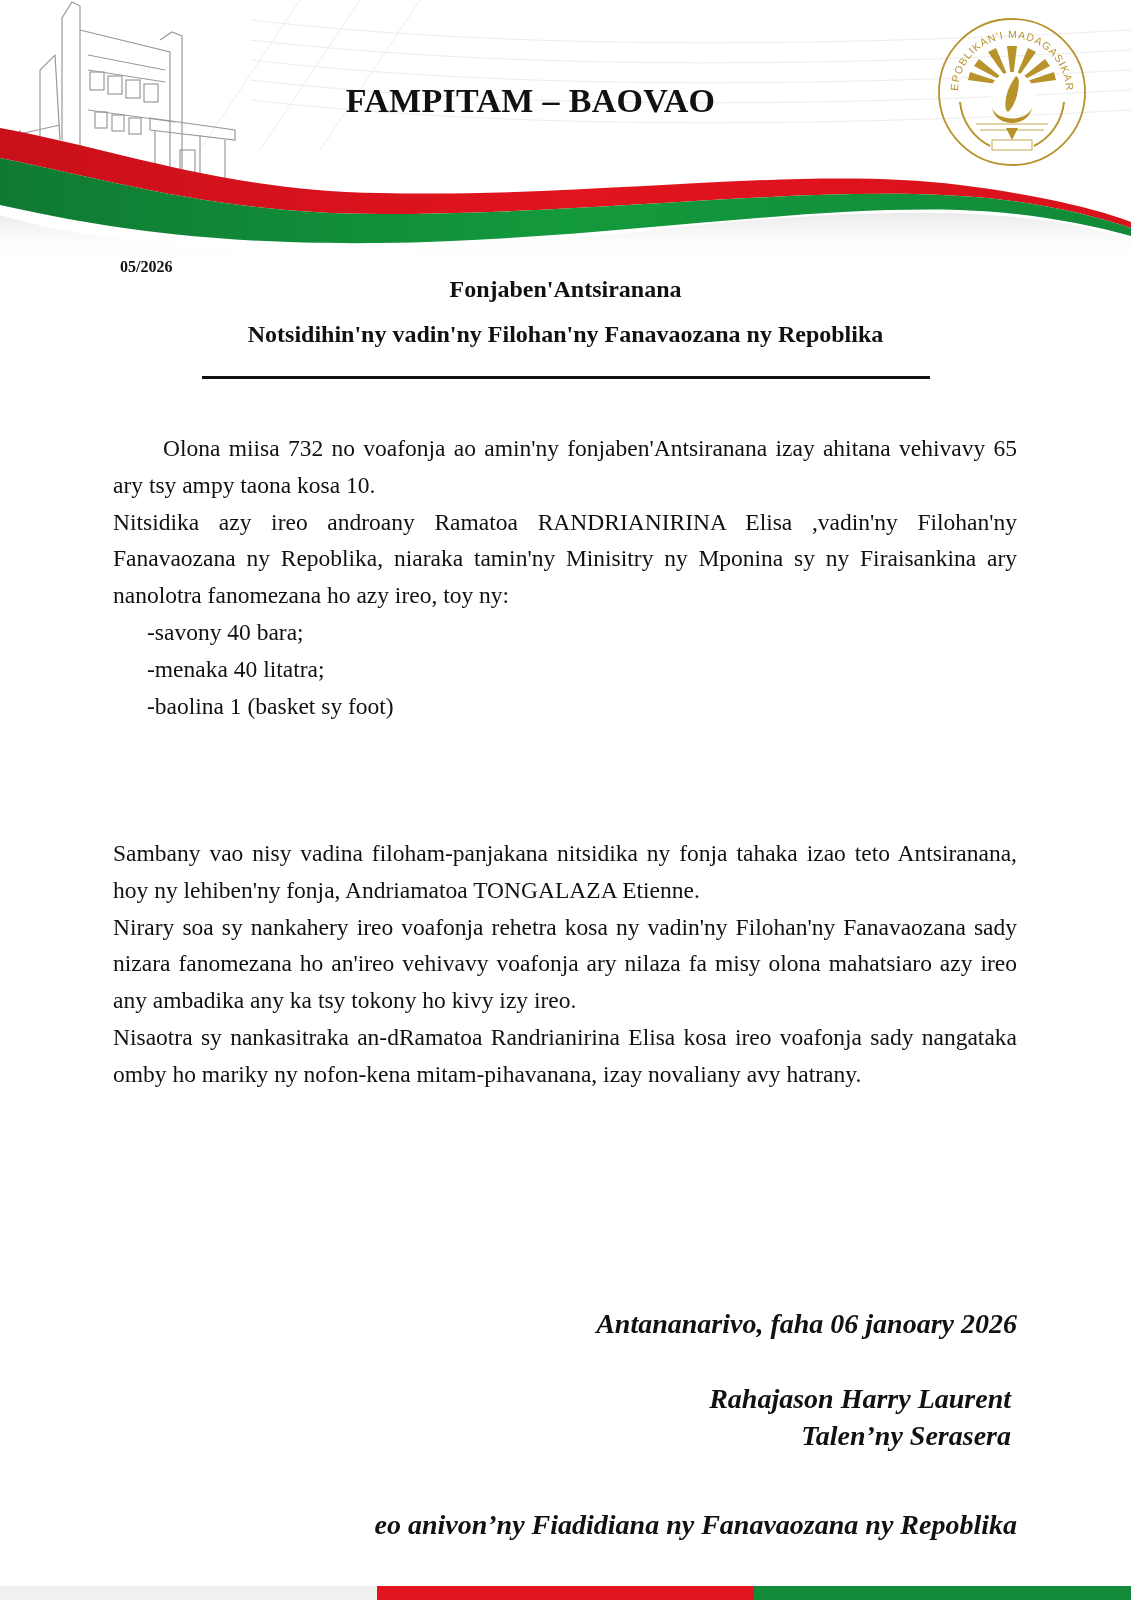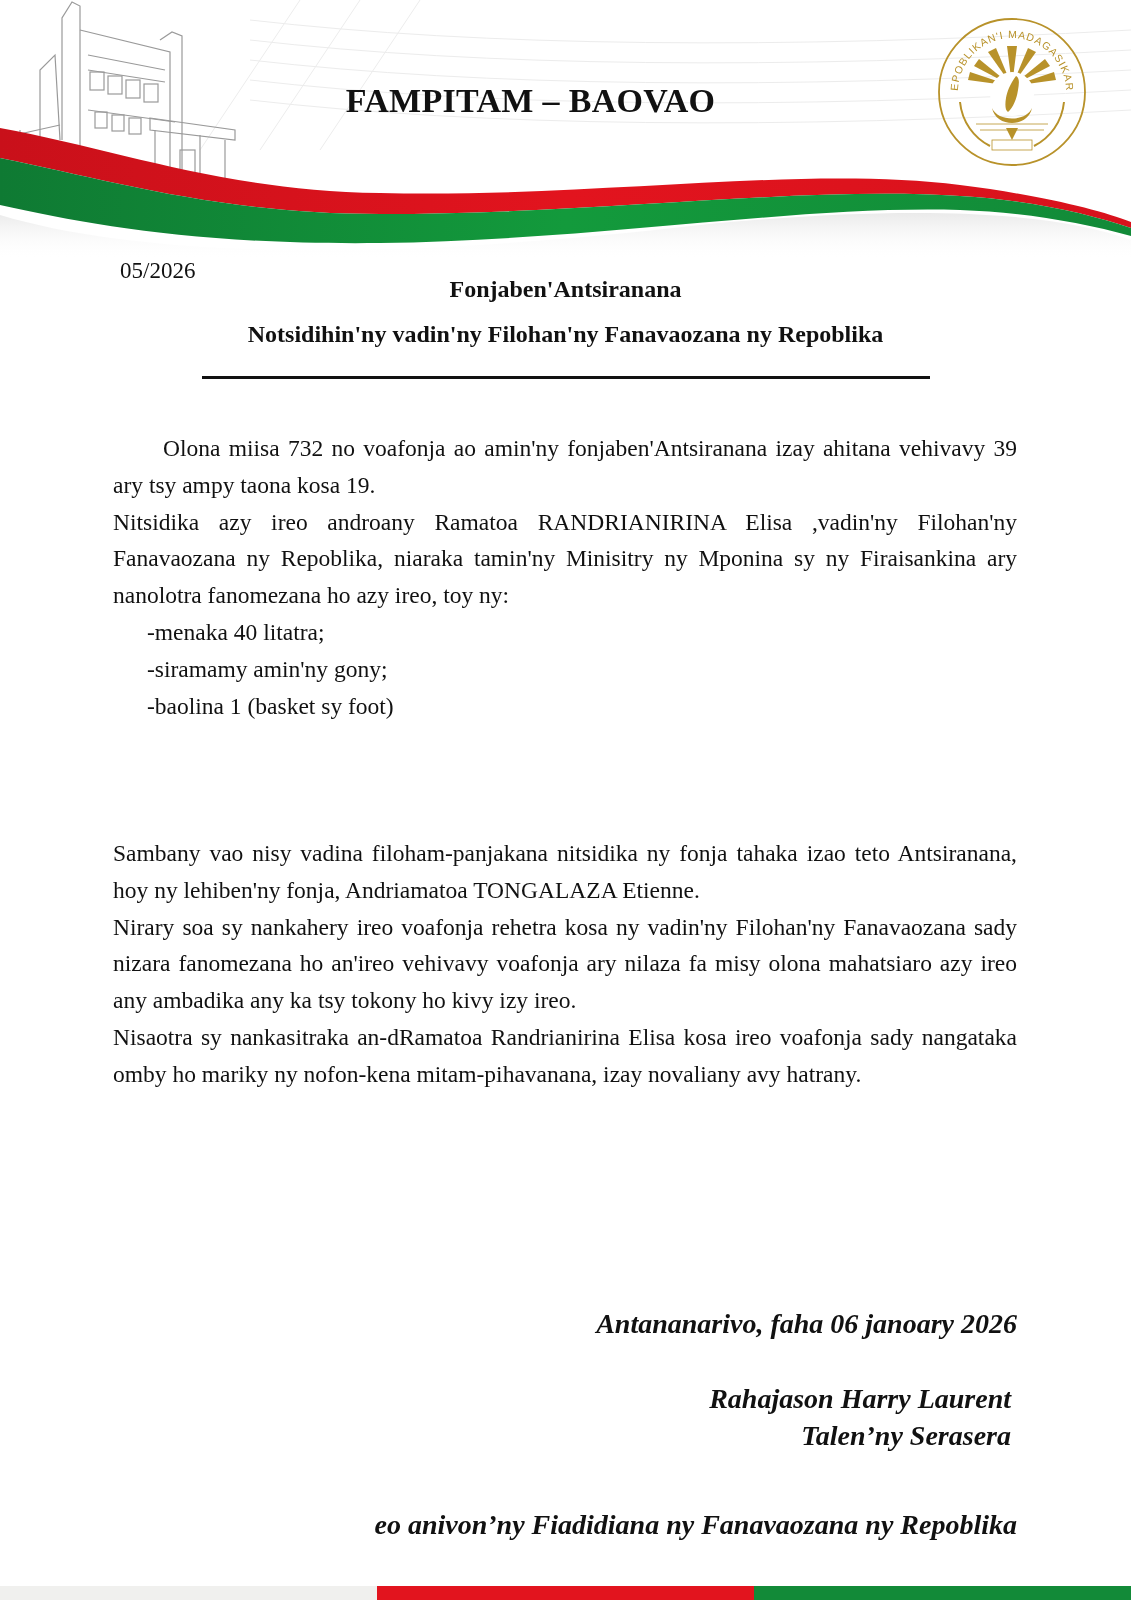--- a/index.html
+++ b/index.html
@@ -32,22 +32,22 @@
       color: #111;
       padding-left: 10px;
       box-sizing: border-box;
     }
     .seal { position: absolute; left: 936px; top: 16px; width: 152px; height: 152px; }
 
     
     .ref-number {
       position: absolute;
       left: 120px; top: 258px;
-      font-weight: normal;
-      font-size: 23px;
+      font-weight: bold;
+      font-size: 16px;
     }
 
     .doc-heading {
       position: absolute;
       left: 0; width: 1131px;
       text-align: center;
       font-weight: bold;
       font-size: 24px;
     }
     .heading-1 { top: 276px; padding-left: 0px; }
@@ -208,27 +208,27 @@
       </svg>
     </div>
   </div>
 
   <div class="ref-number">05/2026</div>
   <div class="doc-heading heading-2">Notsidihin'ny vadin'ny Filohan'ny Fanavaozana ny Repoblika</div>
   <div class="doc-heading heading-1">Fonjaben'Antsiranana</div>
   <div class="heading-rule"></div>
 
   <div class="body-text para-1">
-    <span class="indent"></span><span>Olona miisa 732 no voafonja ao amin'ny fonjaben'Antsiranana izay ahitana vehivavy 39 ary tsy ampy taona kosa 19.</span><br>
+    <span class="indent"></span><span>Olona miisa 732 no voafonja ao amin'ny fonjaben'Antsiranana izay ahitana vehivavy 65 ary tsy ampy taona kosa 10.</span><br>
     <span>Nitsidika azy ireo androany Ramatoa RANDRIANIRINA Elisa ,vadin'ny Filohan'ny Fanavaozana ny Repoblika, niaraka tamin'ny Minisitry ny Mponina sy ny Firaisankina ary nanolotra fanomezana ho azy ireo, toy ny:</span>
   </div>
 
   <ul class="list">
+    <li>-savony 40 bara;</li>
     <li>-menaka 40 litatra;</li>
-    <li>-siramamy amin'ny gony;</li>
     <li>-baolina 1 (basket sy foot)</li>
   </ul>
 
   <div class="body-text para-2">
     <span>Sambany vao nisy vadina filoham-panjakana nitsidika ny fonja tahaka  izao teto Antsiranana, hoy ny lehiben'ny fonja, Andriamatoa TONGALAZA Etienne.</span><br>
     <span>Nirary soa sy nankahery ireo voafonja rehetra kosa ny vadin'ny Filohan'ny Fanavaozana sady nizara fanomezana ho an'ireo vehivavy voafonja ary nilaza fa misy olona mahatsiaro azy ireo any ambadika any ka tsy tokony ho kivy izy ireo.</span><br>
     <span>Nisaotra sy nankasitraka an-dRamatoa Randrianirina Elisa kosa ireo voafonja sady nangataka omby ho mariky ny nofon-kena mitam-pihavanana, izay novaliany avy hatrany.</span>
   </div>
 
   <div class="sig sig-place">Antananarivo, faha 06 janoary 2026</div>

